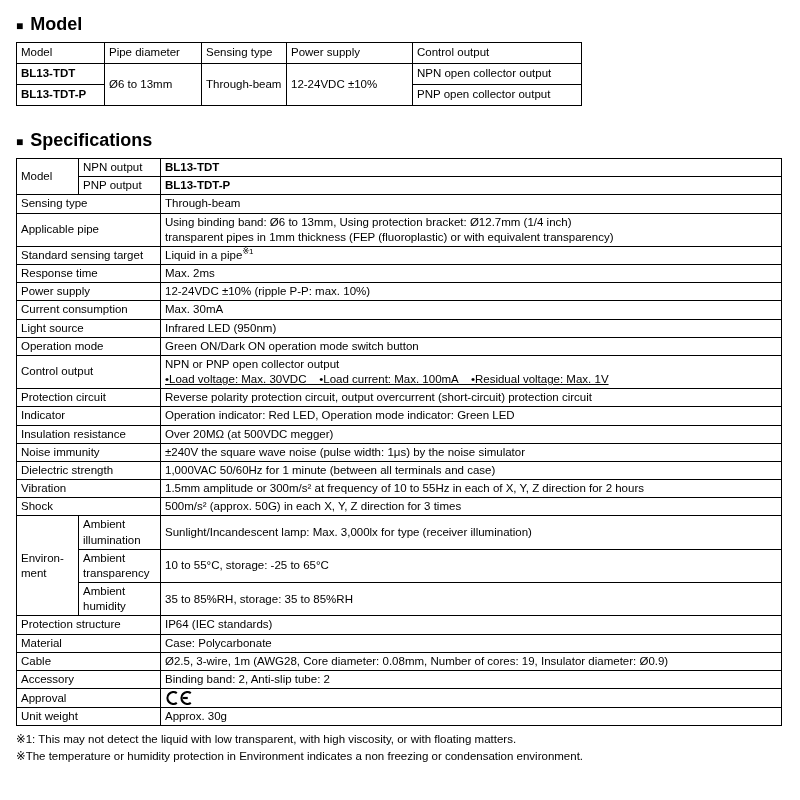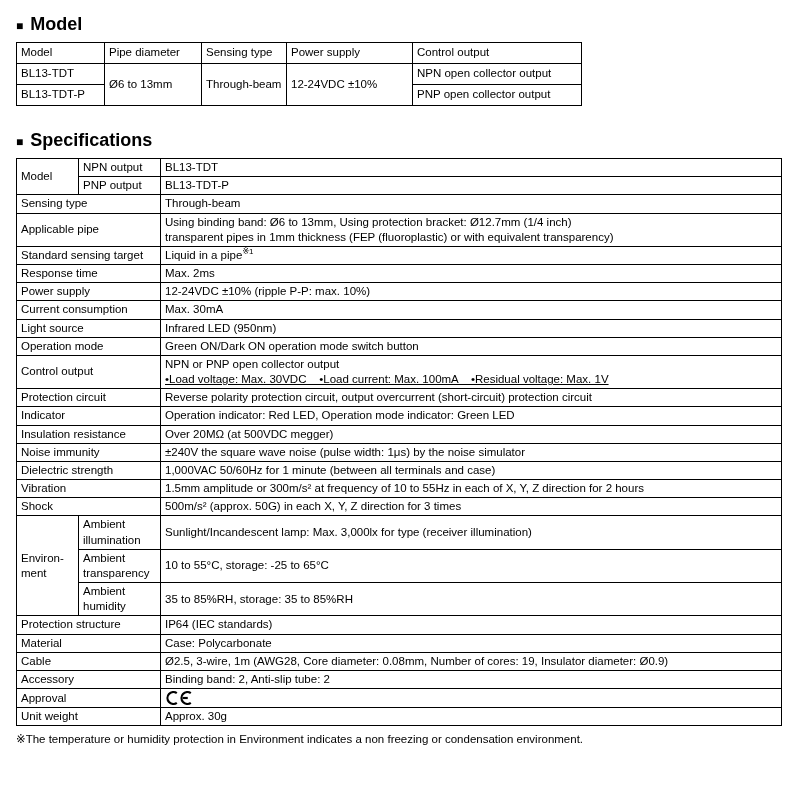--- a/index.html
+++ b/index.html
@@ -8,21 +8,21 @@
   .page { width: 800px; height: 800px; padding: 14px 16px 10px 16px; }
 
   .section-heading { display: flex; align-items: center; gap: 7px;
     font-size: 18px; font-weight: bold; margin-bottom: 7px; }
   .section-heading .bullet { font-size: 12px; line-height: 1; position: relative; top: 1px; }
 
   table { border-collapse: collapse; table-layout: fixed; }
   td, th { border: 1px solid #000; font-size: 11.5px; font-weight: normal;
     padding: 1px 4px; vertical-align: middle; text-align: left; line-height: 1.32;
     overflow: hidden; }
-  .bold { font-weight: normal; margin-left: 44px; }
+  .bold { font-weight: bold; margin-left: 44px; }
 
   .model-table { width: 565px; margin-bottom: 24px; }
   .model-table td, .model-table th { height: 21px; }
 
   .spec-table { width: 766px; }
   .spec-table td { height: 18px; }
   .pre { white-space: pre-wrap; text-decoration: underline; }
   sup { font-size: 8px; vertical-align: super; line-height: 0; }
 
   .footnotes { margin-top: 5px; font-size: 11.5px; line-height: 1.45; }
@@ -207,16 +207,17 @@
       </td>
     </tr>
     <tr>
       <td colspan="2">Unit weight</td>
       <td>Approx. 30g</td>
     </tr>
   </tbody>
     </table>
 
   <div class="footnotes">
+    <div>※1: This may not detect the liquid with low transparent, with high viscosity, or with floating matters.</div>
     <div>※The temperature or humidity protection in Environment indicates a non freezing or condensation environment.</div>
   </div>
 
 </div>
 
 </body></html>

